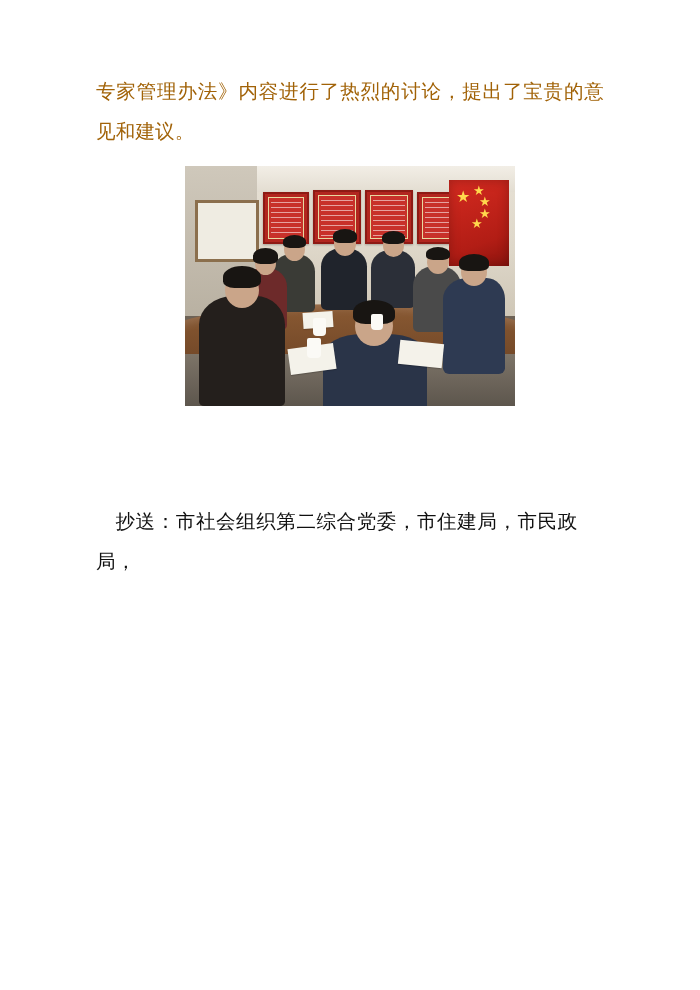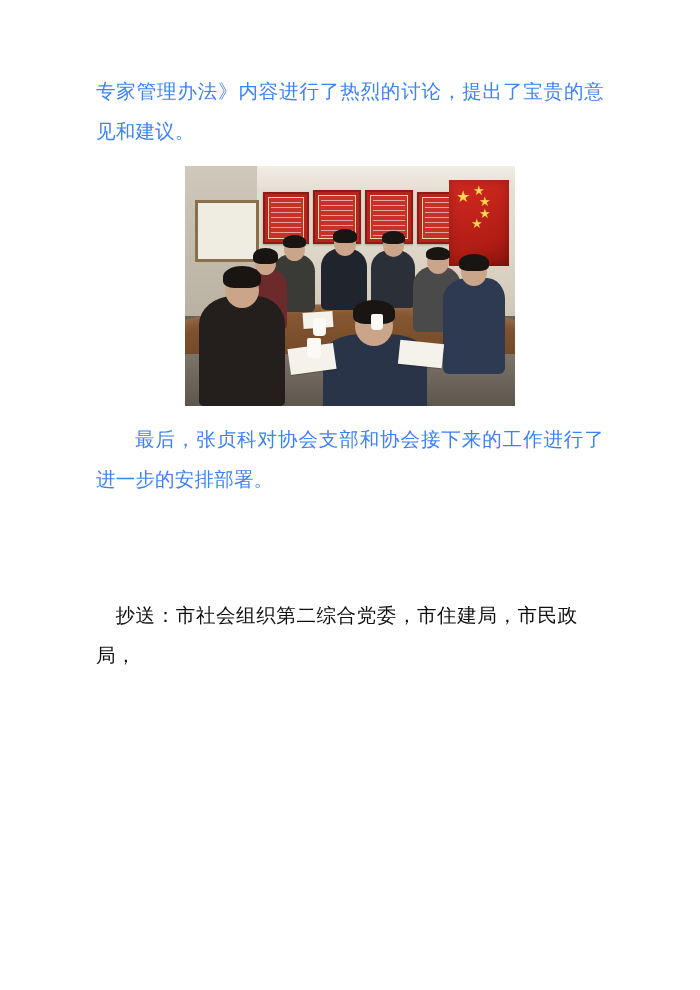--- a/index.html
+++ b/index.html
@@ -17,21 +17,21 @@
   }
   .content {
     position: absolute;
     left: 96px;
     top: 72px;
     width: 508px;
   }
   .para {
     font-size: 19.5px;
     line-height: 40px;
-    color: #3b82f6;
+    color: #a16207;
     text-align: justify;
     text-justify: inter-ideograph;
     letter-spacing: 0.2px;
     margin: 0;
   }
   .indent {
     text-indent: 2em;
   }
   .photo-block {
     margin-top: 14px;
@@ -228,21 +228,20 @@
 
         <div class="paper" style="left:104px;top:180px;width:46px;height:26px;transform:rotate(-8deg);"></div>
         <div class="paper" style="left:214px;top:176px;width:44px;height:24px;transform:rotate(6deg);"></div>
         <div class="paper" style="left:118px;top:146px;width:30px;height:16px;transform:rotate(-4deg);"></div>
         <div class="cup" style="left:128px;top:152px;width:13px;height:18px;"></div>
         <div class="cup" style="left:122px;top:172px;width:14px;height:20px;"></div>
         <div class="cup" style="left:186px;top:148px;width:12px;height:16px;"></div>
       </div>
     </div>
 
-    <p class="para indent">最后，张贞科对协会支部和协会接下来的工作进行了进一步的安排部署。</p>
 
     <div class="footer-block">
       <p class="footer-line first">抄送：市社会组织第二综合党委，市住建局，市民政局，</p>
 
     </div>
 
   </div>
 </div>
 
 </body></html>

